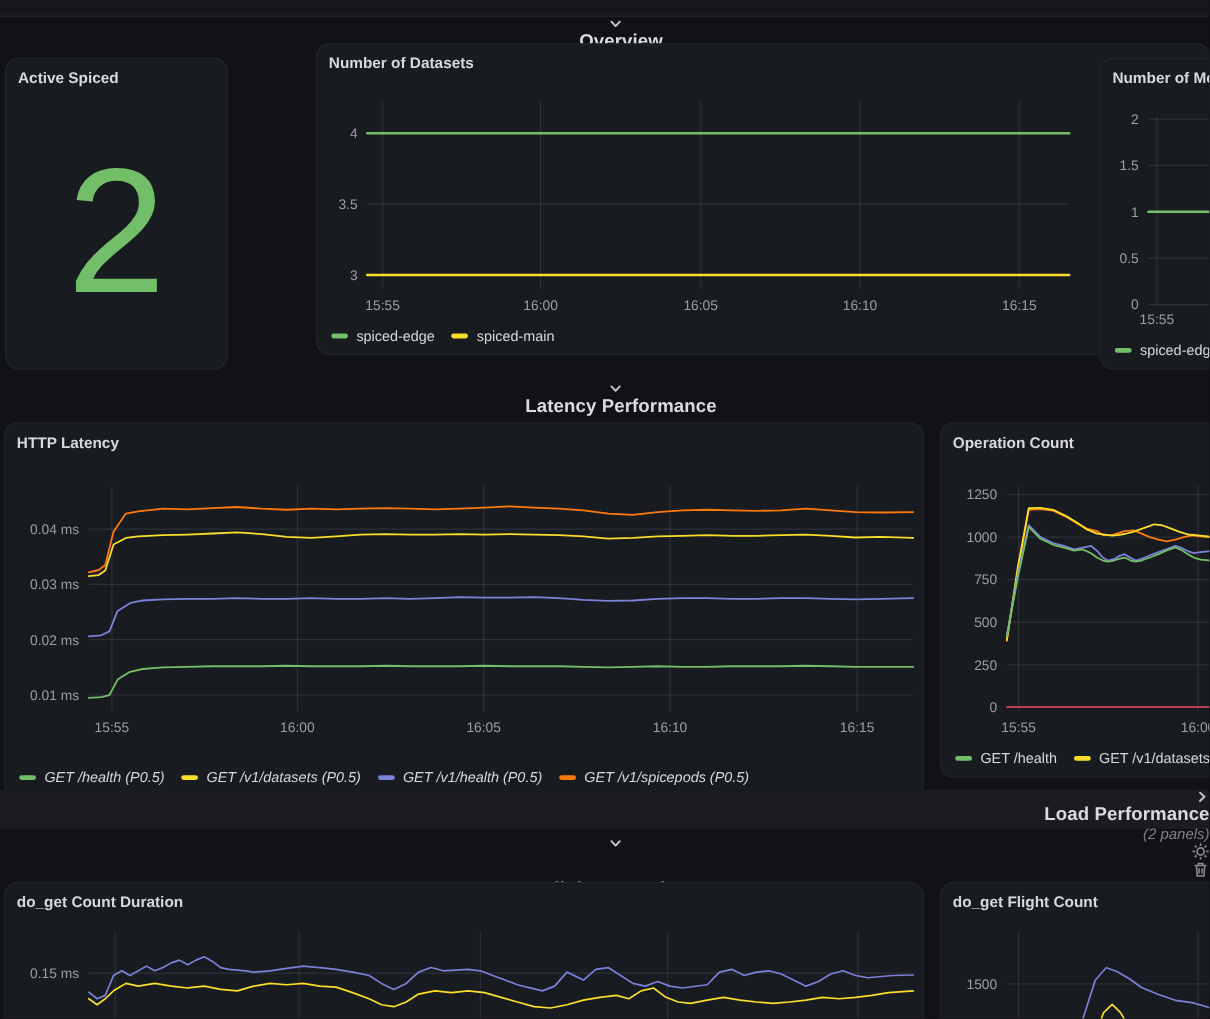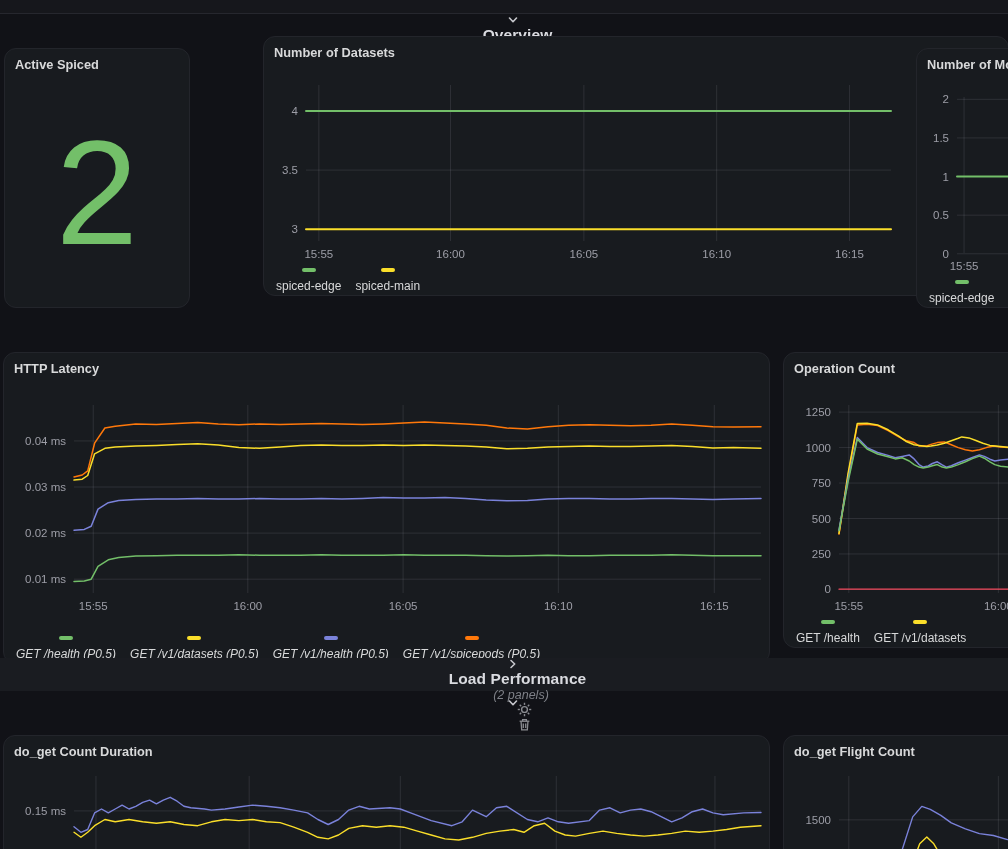--- a/index.html
+++ b/index.html
@@ -3,37 +3,37 @@
 <meta charset="utf-8">
 <style>
   html,body{margin:0;padding:0;background:#111217;}
   body{width:1008px;height:849px;overflow:hidden;font-family:"Liberation Sans",sans-serif;
        -webkit-font-smoothing:antialiased;}
   .stage{position:relative;width:1008px;height:849px;background:#111217;overflow:hidden;}
   .topbar{position:absolute;left:0;top:0;width:100%;height:13px;background:#16171c;
           border-bottom:1px solid #26272e;}
   .section-row{position:absolute;left:0;width:100%;height:30px;display:flex;align-items:center;
                padding-left:18px;box-sizing:border-box;cursor:pointer;flex-direction:column;}
-  .section-row.highlight{background:#1a1c21;height:33px;}
+  .section-row.highlight{background:#1a1c21;height:33px;align-items:flex-end;}
   .section-label{color:#dadbe0;font-size:15.5px;font-weight:700;margin-left:9px;letter-spacing:.1px;}
   .panels-note{color:#7e8087;font-size:12.5px;font-style:italic;margin-left:16px;}
   .row-icon{margin-left:22px;display:flex;align-items:center;opacity:.85;}
   .chev svg{display:block;}
   .chev.right svg{transform:rotate(-90deg);}
   .panel{position:absolute;background:#181b1f;border:1px solid #23252b;border-radius:12px;
          box-sizing:border-box;overflow:hidden;}
   .panel-title{position:absolute;left:0;top:0;right:0;height:30px;display:flex;align-items:center;
                padding-left:10px;color:#d8d9da;font-size:12.8px;font-weight:600;cursor:pointer;
                white-space:nowrap;}
   .big-stat{position:absolute;left:0;top:30px;right:0;bottom:0;display:flex;align-items:center;
             justify-content:center;font-size:148px;font-weight:500;color:#73bf69;line-height:1;}
   .chart{position:absolute;left:0;right:0;}
   .legend{position:absolute;left:0;right:0;bottom:0;display:flex;align-items:center;
           padding-left:12px;gap:14px;white-space:nowrap;overflow:hidden;}
-  .legend-item{display:flex;align-items:center;gap:7px;color:#d8d9da;font-size:12px;cursor:pointer;flex-direction:column;}
+  .legend-item{display:flex;align-items:center;gap:7px;color:#d8d9da;font-size:12px;cursor:pointer;}
   .swatch{display:inline-block;width:14px;height:4px;border-radius:2px;flex:none;}
   svg text{font-family:"Liberation Sans",sans-serif;}
 </style>
 </head>
 <body>
 
 <div class="stage">
 
   <div class="topbar"></div>
 
@@ -109,20 +109,28 @@
           <polyline points="40.0,97.5 627.0,97.5" fill="none" stroke="#73BF69" stroke-width="2" stroke-linejoin="round" stroke-linecap="round"></polyline>
         </svg></div>
     <div class="legend" style="height:30px;">
         <span class="legend-item">
           <span class="swatch" style="background: rgb(115, 191, 105);"></span>
           <span>spiced-edge</span>
         </span>
       </div>
   </div>
 
+  <div class="section-row" style="top:318px;">
+    <span class="chev">
+      <svg width="12" height="12" viewBox="0 0 12 12">
+          <path d="M2.5 4l3.5 3.7L9.5 4" stroke="#c7c8cd" stroke-width="1.6" fill="none" stroke-linecap="round" stroke-linejoin="round"></path>
+        </svg>
+    </span>
+    <span class="section-label">Latency Performance</span>
+  </div>
 
   <div class="panel" style="left:3px;top:352px;width:767px;height:312px;">
     <div class="panel-title">HTTP Latency</div>
     <div class="chart" style="top:38px;height:228px;"><svg width="765" height="228">
           <line x1="89.236" x2="89.236" y1="14" y2="202" stroke="rgba(204,204,220,0.12)"></line>
           <text x="89.236" y="219" text-anchor="middle" fill="#9d9ea7" font-size="11.5">15:55</text>
           <line x1="243.811" x2="243.811" y1="14" y2="202" stroke="rgba(204,204,220,0.12)"></line>
           <text x="243.811" y="219" text-anchor="middle" fill="#9d9ea7" font-size="11.5">16:00</text>
           <line x1="399.073" x2="399.073" y1="14" y2="202" stroke="rgba(204,204,220,0.12)"></line>
           <text x="399.073" y="219" text-anchor="middle" fill="#9d9ea7" font-size="11.5">16:05</text>

